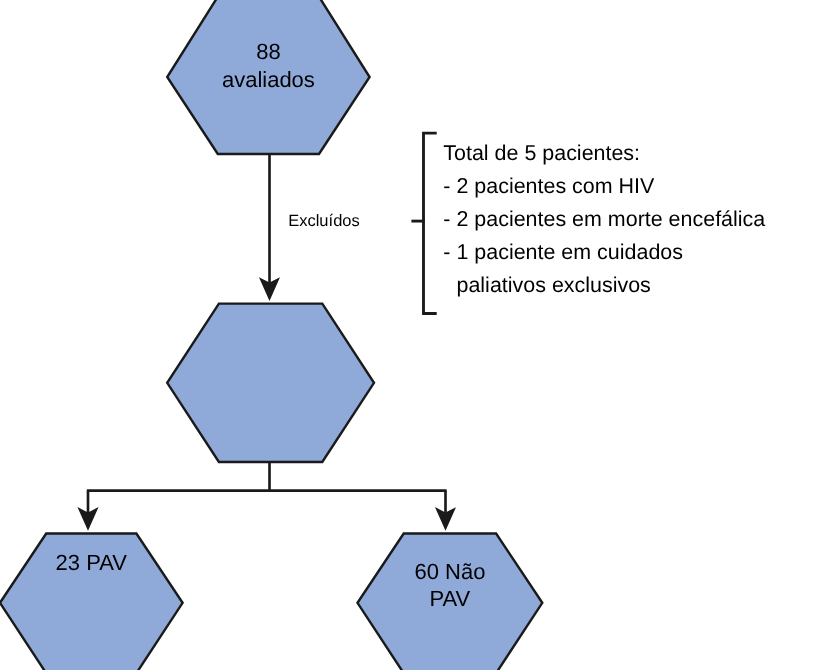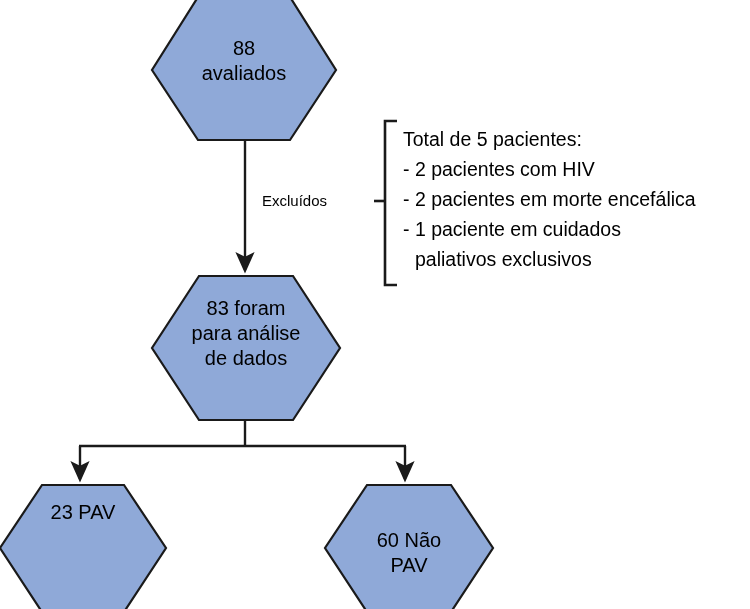--- a/index.html
+++ b/index.html
@@ -44,21 +44,20 @@
   }
   #node-left-label {
     left: 0px;
     top: 500px;
     width: 166px;
   }
   #node-right-label {
     left: 325px;
     top: 508px;
     width: 168px;
-    margin-top: 20px;
   }
   #excluded-label {
     position: absolute;
     left: 262px;
     top: 189px;
     font-size: 15px;
     line-height: 24px;
     color: #000000;
     white-space: nowrap;
   }
@@ -110,23 +109,20 @@
     <line x1="405" y1="446" x2="405" y2="479" stroke="#1A1A1A" stroke-width="2.4" marker-end="url(#arrowhead)"></line>
 
     <path d="M 397 121 L 385 121 L 385 285 L 397 285" fill="none" stroke="#1A1A1A" stroke-width="2.6" stroke-linecap="butt" stroke-linejoin="miter"></path>
 
     <line x1="374" y1="201" x2="386" y2="201" stroke="#1A1A1A" stroke-width="2.6"></line>
   </svg>
 
   <div class="hex-label" id="node-top-label">88
 avaliados</div>
 
-  <div class="hex-label" id="node-mid-label">83 foram
-para análise
-de dados</div>
 
   <div class="hex-label" id="node-left-label">23 PAV</div>
 
   <div class="hex-label" id="node-right-label">60 Não
 PAV</div>
 
   <div id="excluded-label">Excluídos</div>
 
   <div id="exclusion-details">
       <div class="detail-line">Total de 5 pacientes:</div>

